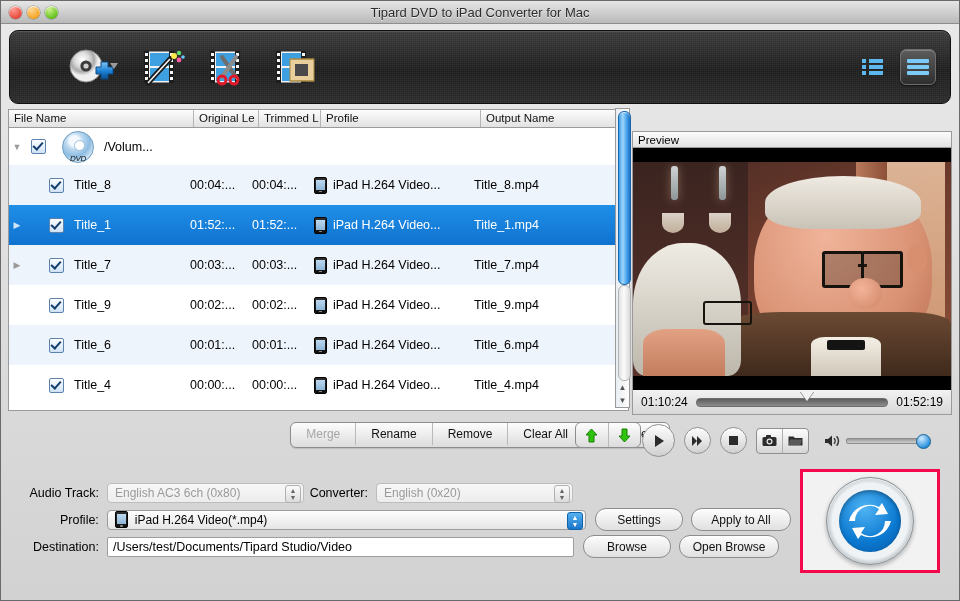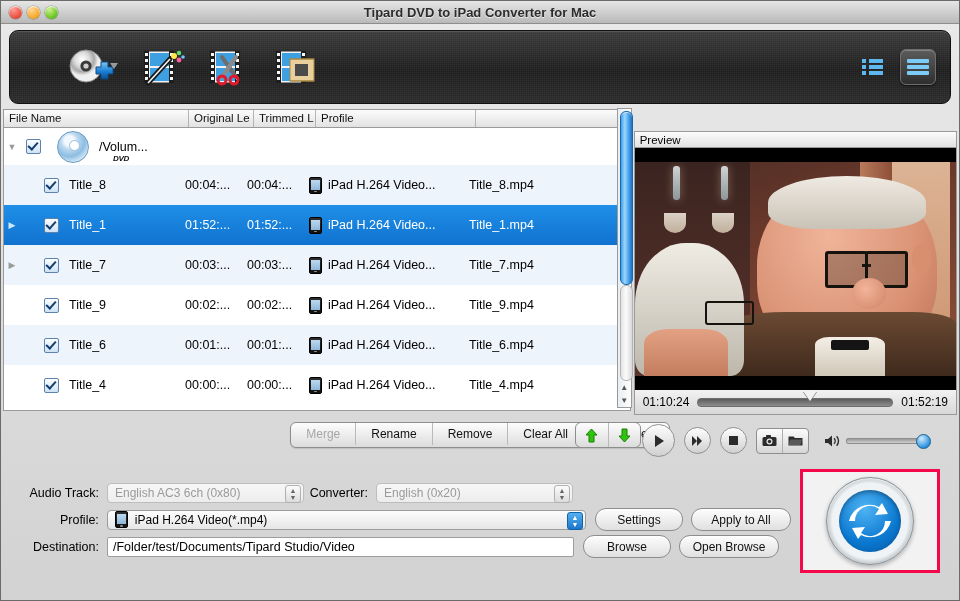--- a/index.html
+++ b/index.html
@@ -23,21 +23,21 @@
     display:flex;align-items:center;
   }
   .lights{display:flex;gap:5px;padding-left:8px;}
   .light{width:13px;height:13px;border-radius:50%;
     box-shadow:inset 0 1px 1px rgba(255,255,255,.85),0 0 0 .5px rgba(0,0,0,.38);}
   .l-close{background:radial-gradient(circle at 35% 28%,#ff9c92,#e8493a 70%,#b5291f);}
   .l-min{background:radial-gradient(circle at 35% 28%,#ffd694,#f5a623 70%,#c97a05);}
   .l-max{background:radial-gradient(circle at 35% 28%,#cdf08d,#63c219 70%,#3f8f08);}
   .title-text{
     position:absolute;left:0;right:0;text-align:center;
-    font-size:13px;font-weight:bold;color:#2c2c2c;
+    font-size:13px;font-weight:normal;color:#2c2c2c;
     text-shadow:0 1px 0 rgba(255,255,255,.7);
     pointer-events:none;
   }
   
   .toolbar-wrap{padding:6px 8px 5px 8px;}
   .toolbar{
     position:relative;height:72px;border-radius:9px;
     background:
       repeating-linear-gradient(0deg,rgba(255,255,255,.03) 0 1px,rgba(0,0,0,0) 1px 2px),
       repeating-linear-gradient(90deg,rgba(255,255,255,.03) 0 1px,rgba(0,0,0,0) 1px 2px),
@@ -49,21 +49,21 @@
   .tb-left{display:flex;align-items:center;gap:22px;padding-left:56px;}
   .tb-right{position:absolute;right:14px;top:0;height:72px;display:flex;align-items:center;gap:10px;}
   .tb-btn{cursor:default;display:flex;align-items:center;}
   .view-btn{width:34px;height:34px;border-radius:6px;display:flex;align-items:center;justify-content:center;}
   .view-btn.active{
     background:linear-gradient(#5c5c5c,#2e2e2e);
     border:1px solid #6e6e6e;
     box-shadow:inset 0 1px 0 rgba(255,255,255,.25),0 1px 2px rgba(0,0,0,.6);
   }
   
-  .main{display:flex;padding:0 2px;gap:0;height:300px;}
+  .main{display:flex;padding:0 7px;gap:0;height:300px;}
   .list-pane{width:629px;position:relative;}
   .list-head{
     display:flex;height:17px;align-items:center;
     background:linear-gradient(#fcfcfc,#e2e2e2);
     border:1px solid #9a9a9a;border-bottom:1px solid #9a9a9a;
     font-size:11.5px;color:#111;
   }
   .hc{padding-left:5px;box-sizing:border-box;overflow:hidden;white-space:nowrap;
       border-right:1px solid #b4b4b4;height:17px;line-height:16px;}
   .list-body{
@@ -108,23 +108,22 @@
     background:radial-gradient(circle at 38% 30%,#f2f8fd 0 18%,#bcd9f0 30%,#8dbde2 55%,#cfe5f5 75%,#7fb0d8 100%);
     border:1px solid #6f9dc0;
     display:flex;align-items:center;justify-content:center;
   }
   .dvd-ico::after{
     content:"";position:absolute;left:50%;top:42%;width:9px;height:9px;margin-left:-4.5px;margin-top:-4.5px;
     border-radius:50%;background:#fff;border:1px solid #9cc2de;
   }
   .dvd-txt{
     position:absolute;bottom:-1px;left:50%;transform:translateX(-50%);
-    font-size:8px;font-weight:bold;font-style:italic;color:#111;
+    font-size:8px;font-weight:normal;font-style:italic;color:#111;
     letter-spacing:-.3px;
-    margin-left:48px;
   }
   
   .vscroll{
     position:absolute;right:-1px;top:-1px;width:15px;height:300px;
     background:linear-gradient(90deg,#e9eef2,#fdfdfd);
     border:1px solid #9a9a9a;box-sizing:border-box;
   }
   .vthumb{
     position:absolute;left:2px;top:2px;width:11px;height:172px;border-radius:6px;
     background:linear-gradient(90deg,#3f9fe8,#9fd6fb 35%,#51aaee 65%,#1b72c4);
@@ -423,20 +422,21 @@
   </div>
 
   <div class="main">
 
     <div class="list-pane">
       <div class="list-head">
         <div class="hc" style="width:185px">File Name</div>
         <div class="hc" style="width:65px">Original Le</div>
         <div class="hc" style="width:62px">Trimmed L</div>
         <div class="hc" style="width:160px">Profile</div>
+        <div class="hc" style="width:141px;border-right:none">Output Name</div>
       </div>
 
       <div class="list-body">
 
         <div class="row row-root">
           <div class="tri">▼</div>
           <div class="cbx" style="margin-left:6px"></div>
           <div style="width:16px"></div>
           <div class="dvd-ico">
             <span class="dvd-txt">DVD</span>
@@ -667,21 +667,21 @@
         <span>iPad H.264 Video(*.mp4)</span>
         <span class="stepper blue">▲<br>▼</span>
       </div>
       <div class="obtn" style="margin-left:9px">Settings</div>
       <div class="obtn" style="margin-left:8px;min-width:98px">Apply to All</div>
     </div>
 
     <div class="frow">
       <div class="flabel">Destination:</div>
       <div class="textfield" style="width:467px">
-        <span>/Folder/test/Documents/Tipard Studio/Video</span>
+        <span>/Users/test/Documents/Tipard Studio/Video</span>
       </div>
       <div class="obtn" style="margin-left:9px">Browse</div>
       <div class="obtn" style="margin-left:8px;min-width:98px">Open Browse</div>
     </div>
   </div>
 
   <div class="convert-frame">
     <div class="convert-btn">
       <div class="convert-inner">
         <svg width="46" height="46" viewBox="0 0 46 46">

